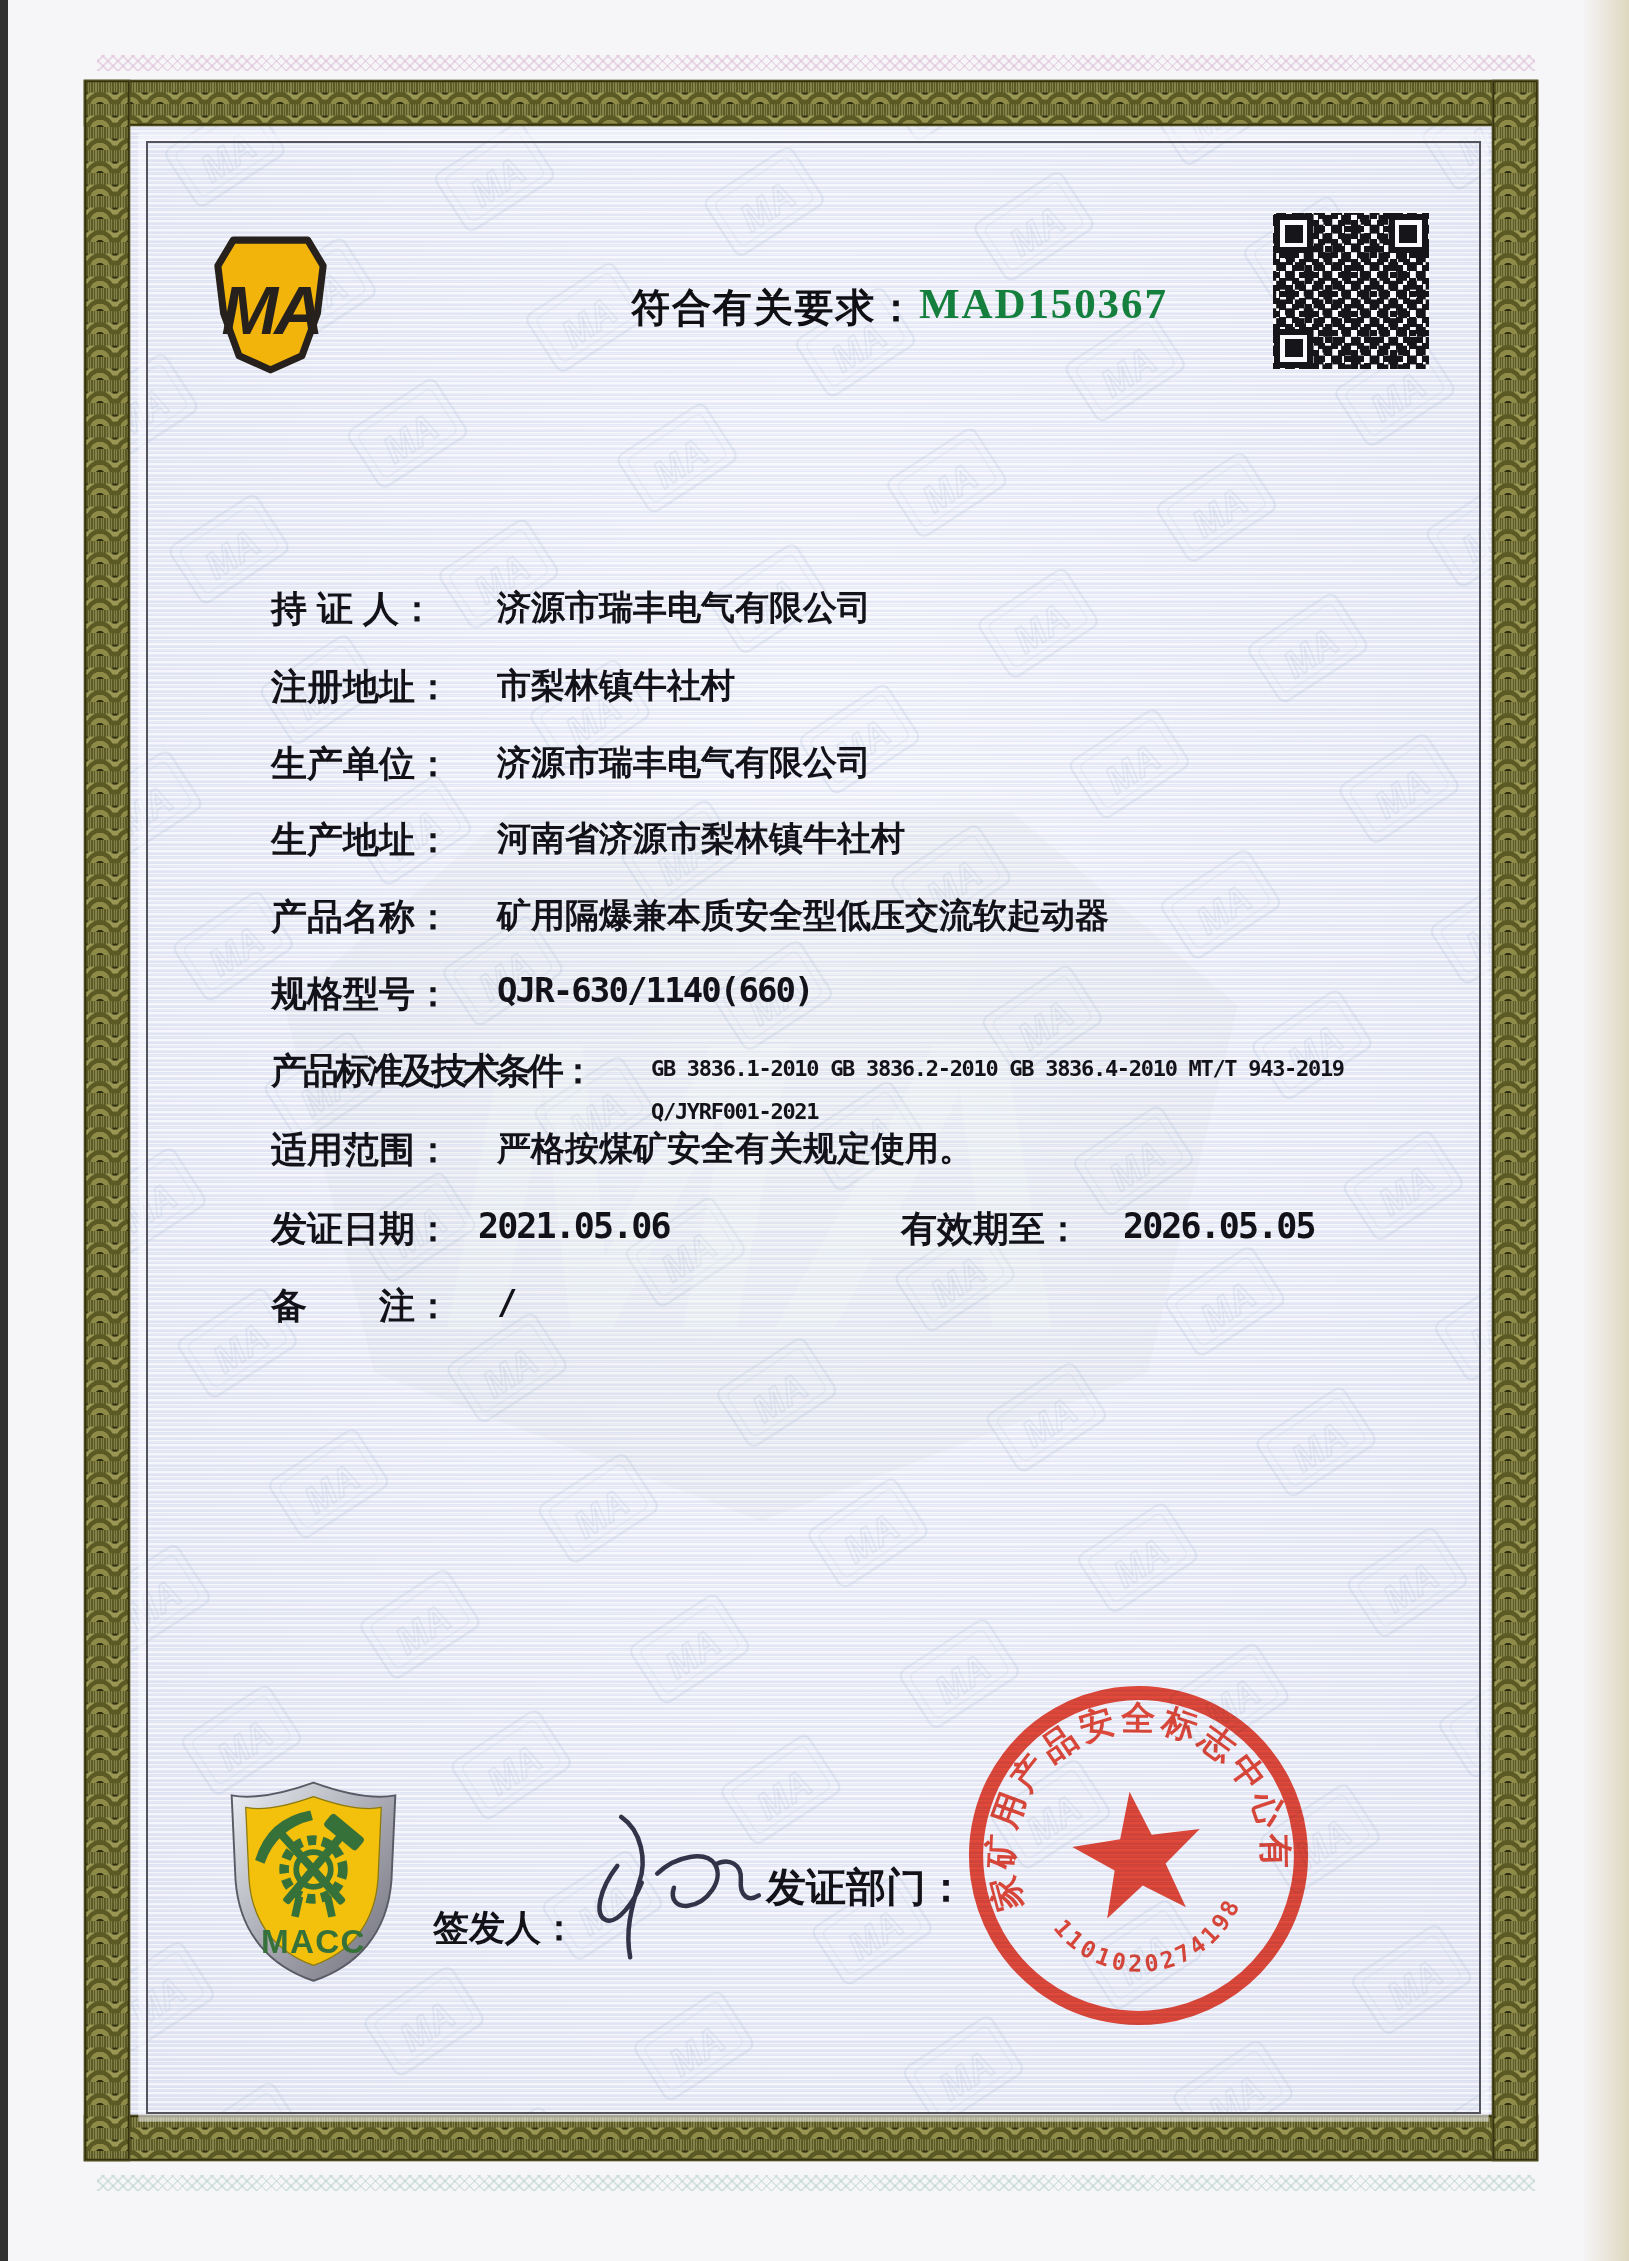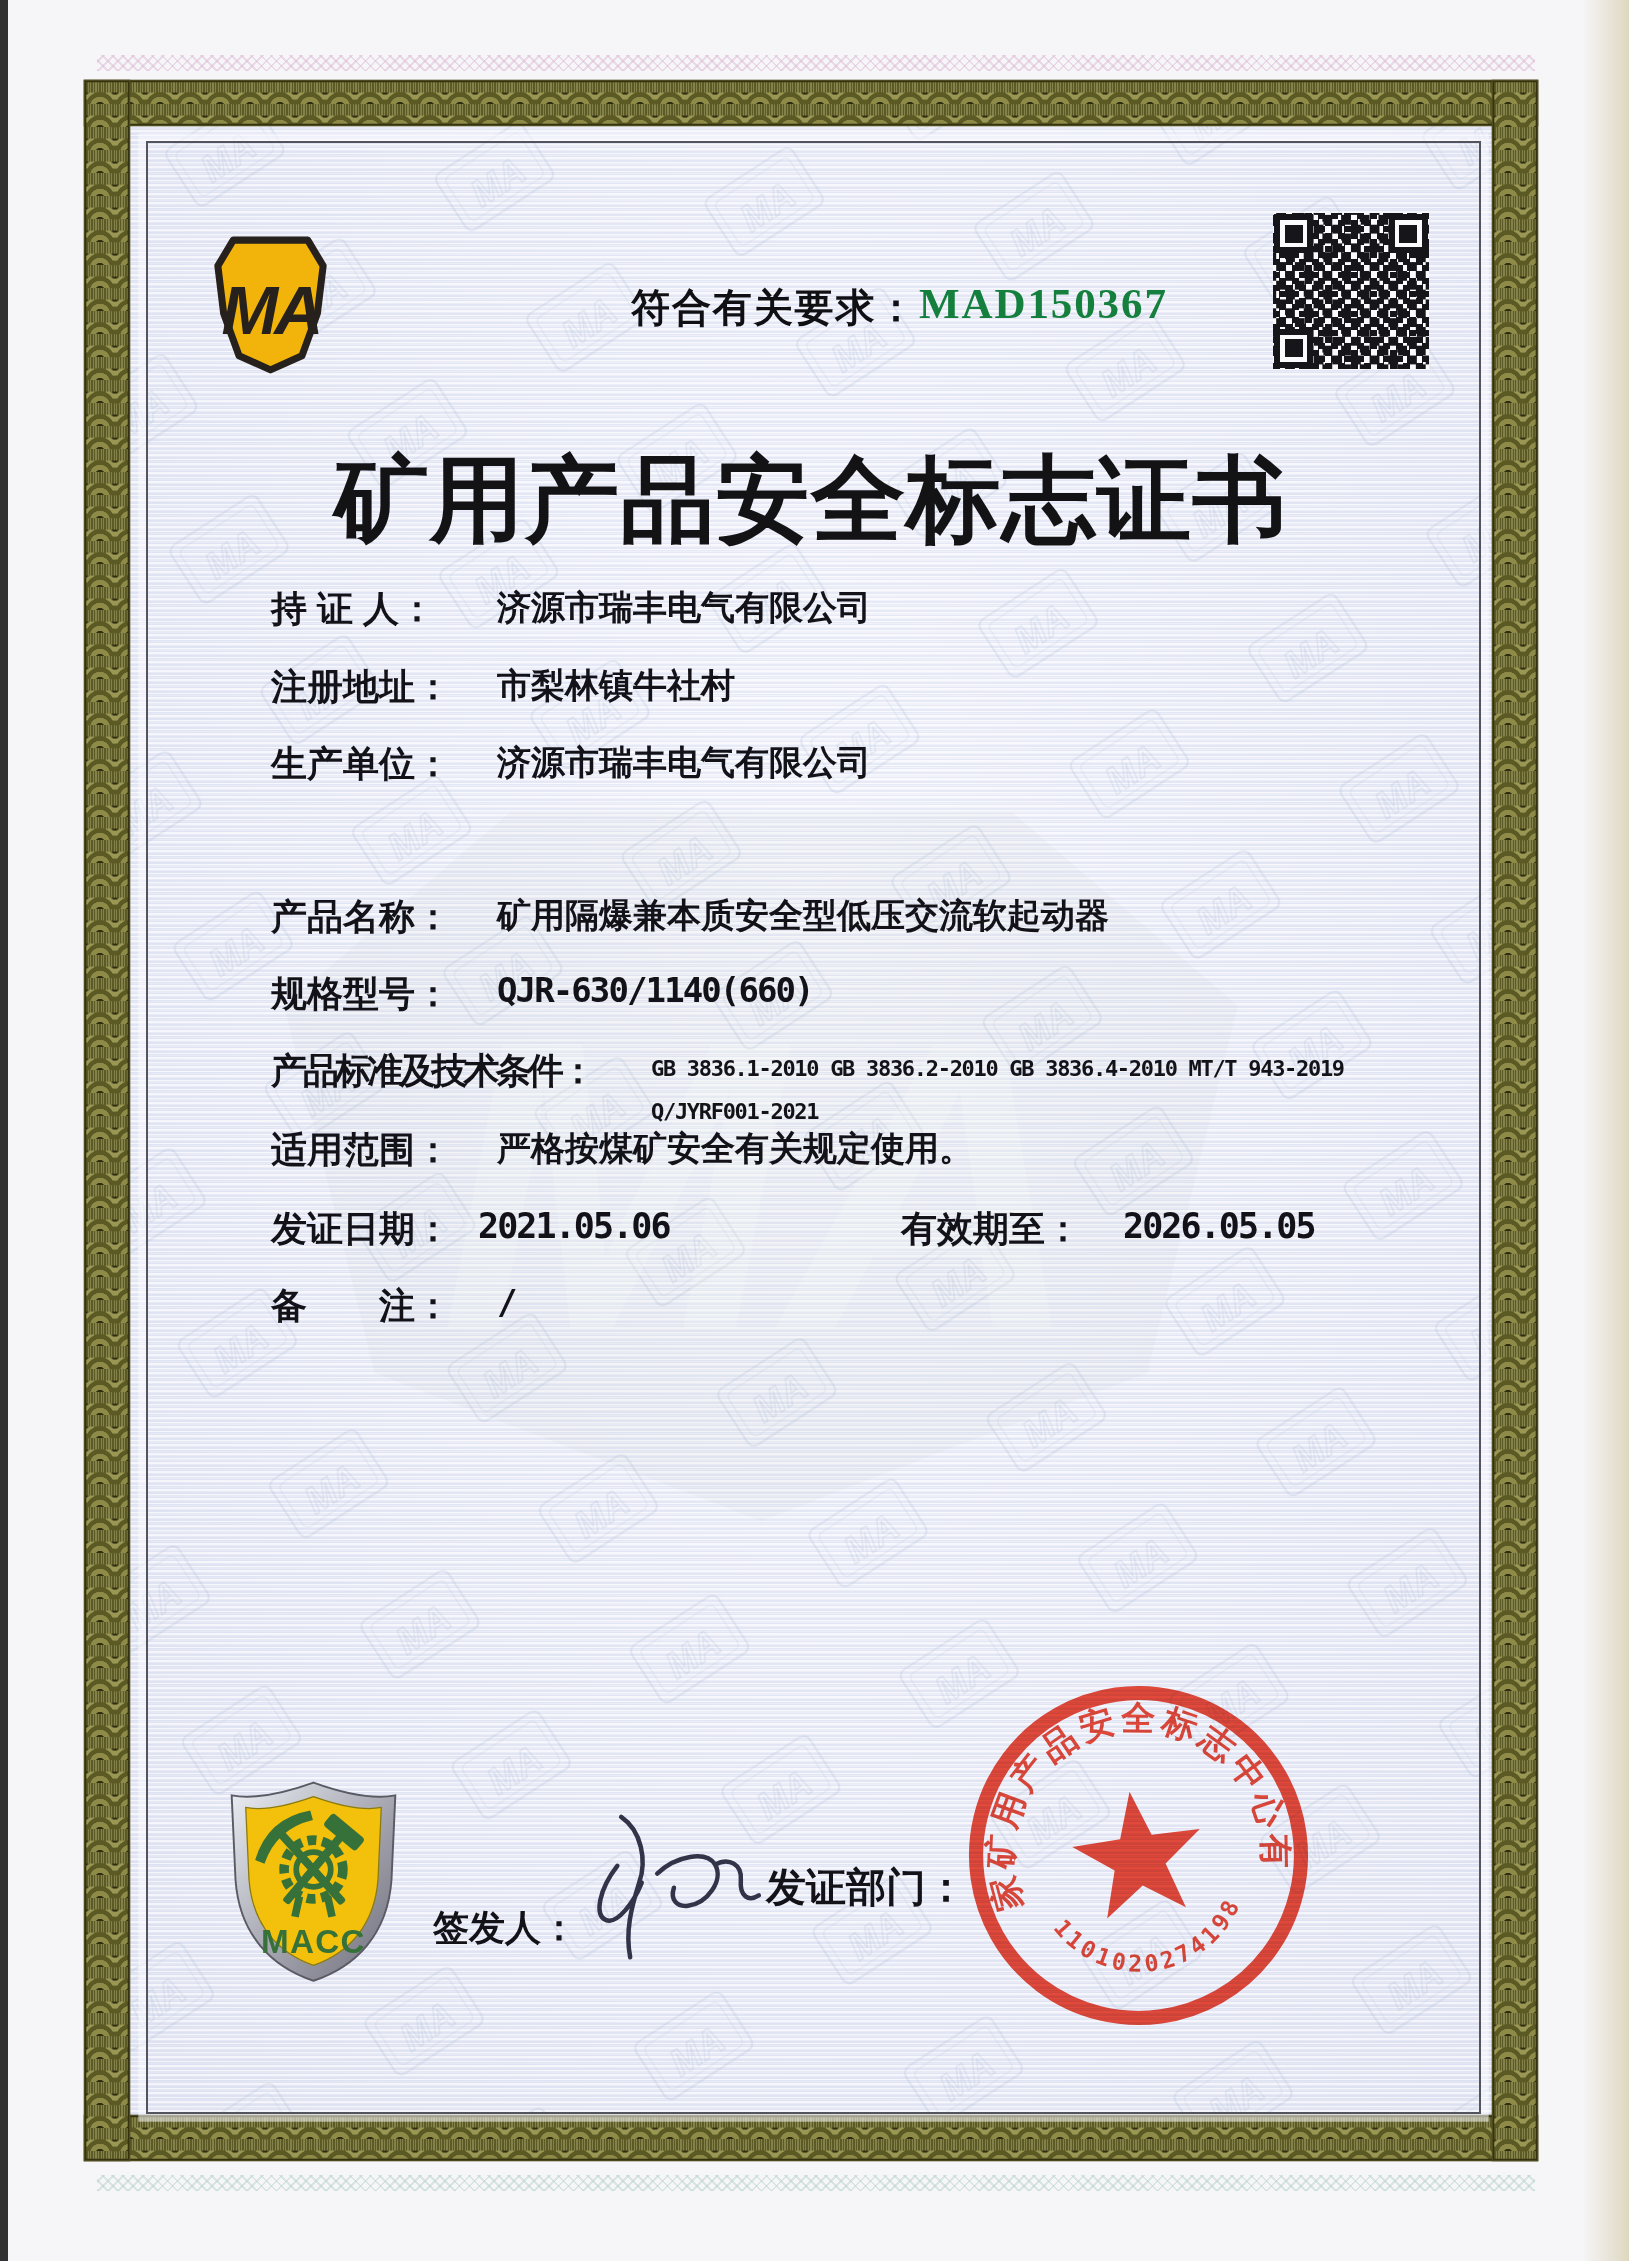--- a/index.html
+++ b/index.html
@@ -111,30 +111,32 @@
 
   <div class="cert-no-label">符合有关要求：</div>
   <div class="cert-no-value">MAD150367</div>
 
   <div class="qr">
     <div class="qr-finder qr-tl"></div>
     <div class="qr-finder qr-tr"></div>
     <div class="qr-finder qr-bl"></div>
   </div>
 
-  <div class="title">矿用产品安全标志证书</div>
 
   <div class="row" style="top:663px">
     <span class="lab">注册地址：</span><span class="val">市梨林镇牛社村</span>
   </div>
   <div class="row" style="top:585px">
     <span class="lab">持 证 人：</span><span class="val">济源市瑞丰电气有限公司</span>
   </div>
   <div class="row" style="top:740px">
     <span class="lab">生产单位：</span><span class="val">济源市瑞丰电气有限公司</span>
+  </div>
+  <div class="row" style="top:816px">
+    <span class="lab">生产地址：</span><span class="val">河南省济源市梨林镇牛社村</span>
   </div>
   <div class="row" style="top:893px">
     <span class="lab">产品名称：</span><span class="val">矿用隔爆兼本质安全型低压交流软起动器</span>
   </div>
   <div class="row" style="top:970px">
     <span class="lab">规格型号：</span><span class="val mono">QJR-630/1140(660)</span>
   </div>
 
   <div class="row" style="top:1047px">
     <span class="lab lab-wide">产品标准及技术条件：</span><span class="val mono std-val">GB 3836.1-2010 GB 3836.2-2010 GB 3836.4-2010 MT/T 943-2019 Q/JYRF001-2021</span>

